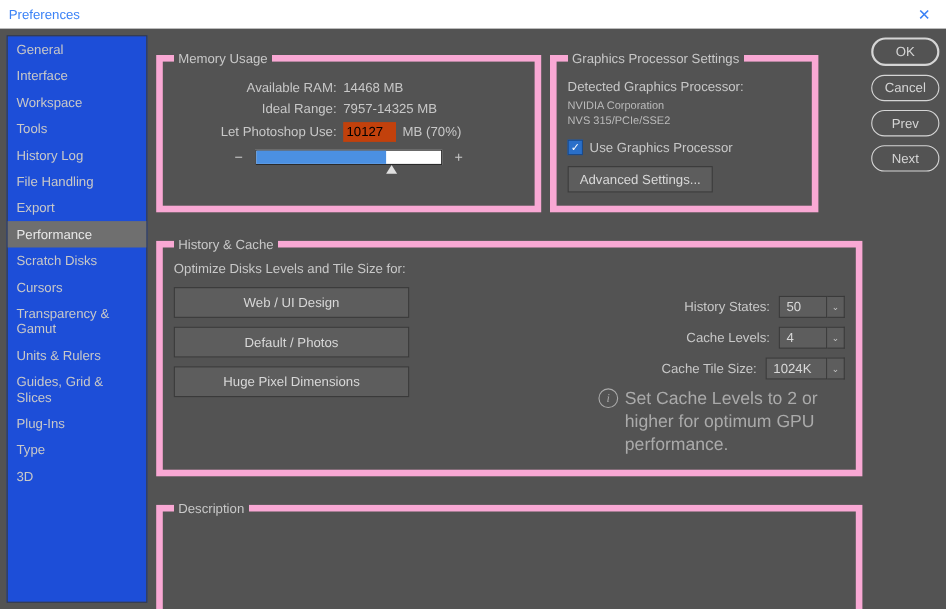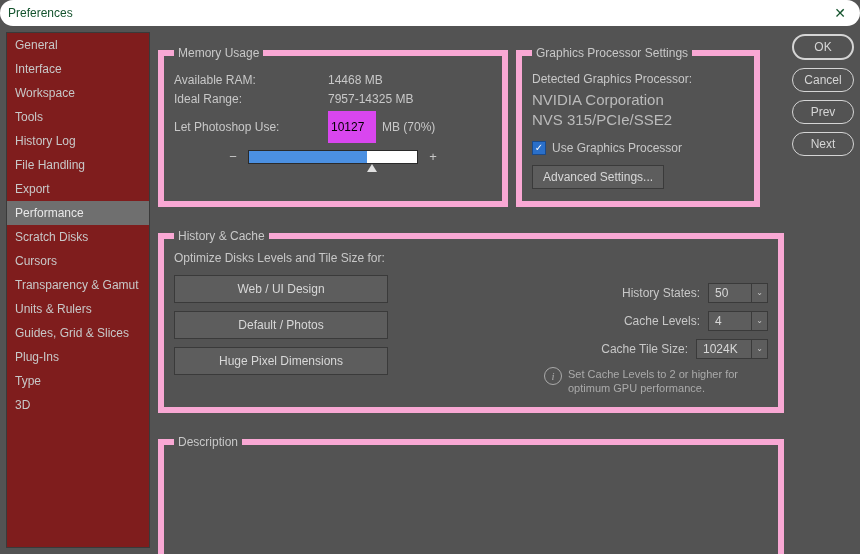--- a/index.html
+++ b/index.html
@@ -1,64 +1,64 @@
 <!DOCTYPE html>
 <html><head>
 <meta charset="utf-8">
 <style>
 * { box-sizing: border-box; margin: 0; padding: 0; font-family: "Segoe UI", Tahoma, sans-serif; }
 body { background: #535353; width: 860px; height: 554px; overflow: hidden; color: #c8c8c8; font-size: 12px; }
 
-.titlebar { height: 26px; background: #fff; color: #14532d; display: flex; align-items: center; justify-content: space-between; padding: 0 8px; font-size: 12px; border-radius: 13px; }
+.titlebar { height: 26px; background: #fff; color: #3b82f6; display: flex; align-items: center; justify-content: space-between; padding: 0 8px; font-size: 12px; }
 .titlebar .close { font-size: 14px; cursor: pointer; padding: 2px 6px; }
 
 .main { display: flex; height: 528px; padding: 6px; gap: 8px; }
 
-.sidebar { width: 144px; background: #7f1d1d; border: 1px solid #3a3a3a; }
+.sidebar { width: 128px; background: #1d4ed8; border: 1px solid #3a3a3a; }
 .sidebar-item { padding: 5px 8px; cursor: pointer; font-size: 12px; color: #c8c8c8; }
 .sidebar-item.selected { background: #6f6f6f; color: #e8e8e8; }
 
 .content { flex: 1; display: flex; flex-direction: column; gap: 8px; }
 
 .row1 { display: flex; gap: 8px; }
 
 fieldset { border: 6px solid #f9a8d4; padding: 8px 10px 12px 10px; position: relative; margin-top: 14px; }
 legend { font-size: 12px; color: #c8c8c8; padding: 0 4px; }
 
 .memory { width: 350px; }
 .memory .line { display: flex; align-items: center; margin: 5px 0; font-size: 12px; }
-.memory .line .lbl { width: 154px; text-align: left; padding-right: 6px; }
+.memory .line .lbl { width: 154px; text-align: right; padding-right: 6px; }
 .memory .line .val { }
-.numinput { background: #d946ef; color: #000; border: none; width: 48px; height: 32px; font-size: 12px; padding: 1px 3px; }
+.numinput { background: #c2410c; color: #000; border: none; width: 48px; height: 18px; font-size: 12px; padding: 1px 3px; }
 .slider-row { display: flex; align-items: center; justify-content: center; gap: 8px; margin-top: 6px; position: relative; }
 .slider-row .minus, .slider-row .plus { width: 14px; text-align: center; color: #c8c8c8; font-size: 13px; cursor: pointer; }
 .slider-track { width: 170px; height: 14px; background: #fff; position: relative; border: 1px solid #2a2a2a; }
 .slider-fill { position: absolute; left: 0; top: 0; height: 100%; background: #4b90e2; width: 70%; }
 .slider-thumb { position: absolute; top: 13px; left: 118px; width: 0; height: 0; border-left: 5px solid transparent; border-right: 5px solid transparent; border-bottom: 8px solid #e0e0e0; }
 
 .gpu { width: 244px; }
 .gpu .lbl2 { font-size: 12px; margin: 4px 0; }
-.gpu .device { font-size: 15px; color: #bbb; line-height: 1.35; }
+.gpu .device { font-size: 10px; color: #bbb; line-height: 1.35; }
 .checkbox-row { display: flex; align-items: center; gap: 6px; margin: 10px 0; }
 .checkbox { width: 14px; height: 14px; background: #2a6fc9; border: 1px solid #1a4a8a; display: flex; align-items: center; justify-content: center; color: #fff; font-size: 10px; cursor: pointer; }
 .btn { background: #5d5d5d; border: 1px solid #3a3a3a; color: #d8d8d8; padding: 4px 10px; font-size: 12px; cursor: pointer; }
 
 .history { }
 .history-body { display: flex; gap: 20px; }
 .presets { width: 214px; display: flex; flex-direction: column; gap: 8px; margin-top: 4px; }
 .preset-btn { background: #5d5d5d; border: 1px solid #3a3a3a; color: #d8d8d8; padding: 6px 6px; font-size: 12px; cursor: pointer; text-align: center; }
 .cache-settings { flex: 1; padding-top: 4px; }
 .cache-line { display: flex; align-items: center; margin: 8px 0; justify-content: flex-end; gap: 8px; }
 .cache-line .clbl { text-align: right; }
 .select-wrap { display: flex; }
 .select-box { background: #5d5d5d; border: 1px solid #3a3a3a; color: #d8d8d8; height: 20px; padding: 2px 6px; font-size: 12px; min-width: 44px; }
 .select-arrow { background: #5d5d5d; border: 1px solid #3a3a3a; border-left: none; width: 16px; height: 20px; display: flex; align-items: center; justify-content: center; font-size: 8px; cursor: pointer; }
 .info-row { display: flex; gap: 6px; align-items: flex-start; justify-content: flex-end; margin-top: 6px; padding-right: 20px;}
 .info-icon { width: 18px; height: 18px; border: 1.5px solid #aaa; border-radius: 50%; display: flex; align-items: center; justify-content: center; font-size: 11px; font-style: italic; font-family: Georgia, serif; color: #aaa; }
-.info-text { font-size: 11px; color: #aaa; max-width: 180px; line-height: 1.3; }
+.info-text { font-size: 16px; color: #aaa; max-width: 180px; line-height: 1.3; }
 
 .description { flex: 1; }
 .description fieldset { height: 160px; }
 
 .action-col { width: 62px; display: flex; flex-direction: column; gap: 8px; padding-top: 2px; }
 .action-btn { border: 1.5px solid #d5d5d5; background: transparent; color: #d5d5d5; padding: 4px 0; border-radius: 14px; font-size: 12px; cursor: pointer; text-align: center; }
 .action-btn.primary { border-width: 2px; }
 </style>
 </head>
 <body>

